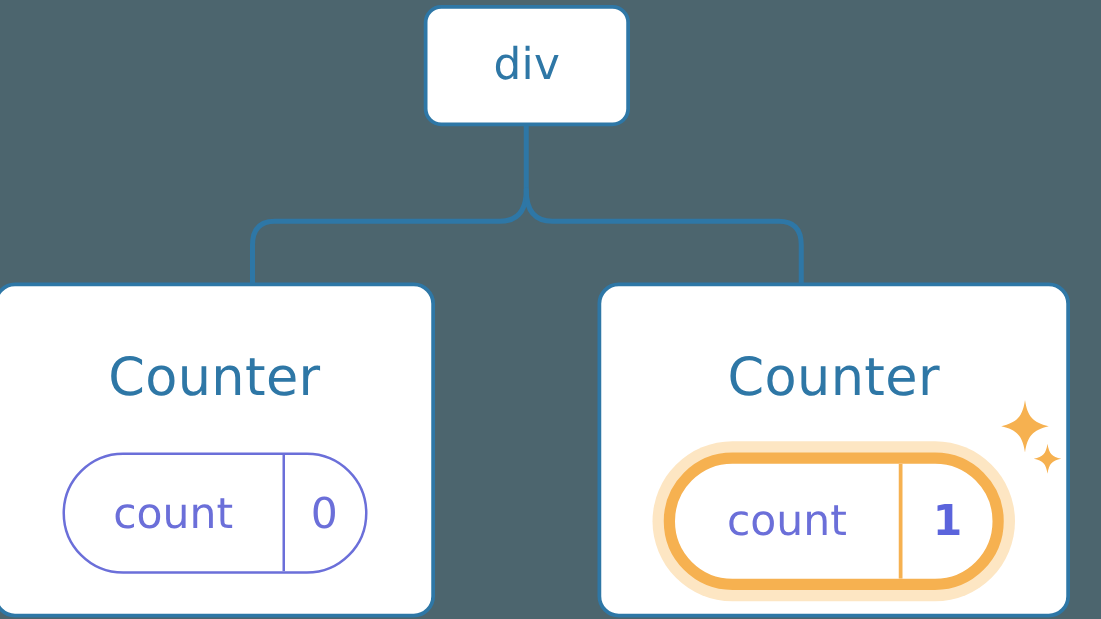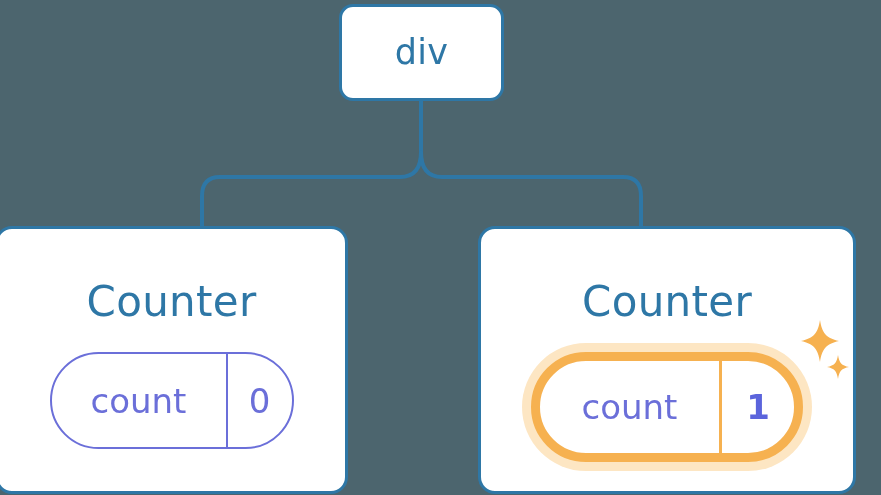--- a/index.html
+++ b/index.html
@@ -83,21 +83,21 @@
     color: #2e77a6;
     font-size: 42px;
     line-height: 1;
     letter-spacing: 0.3px;
     margin-top: 52px;
   }
 
   
   .pill-wrap {
     position: relative;
-    margin-top: 29px;
+    margin-top: 39px;
   }
 
   .pill {
     position: relative;
     display: flex;
     align-items: stretch;
     box-sizing: border-box;
     background: #ffffff;
     border-radius: 999px;
     overflow: hidden;

